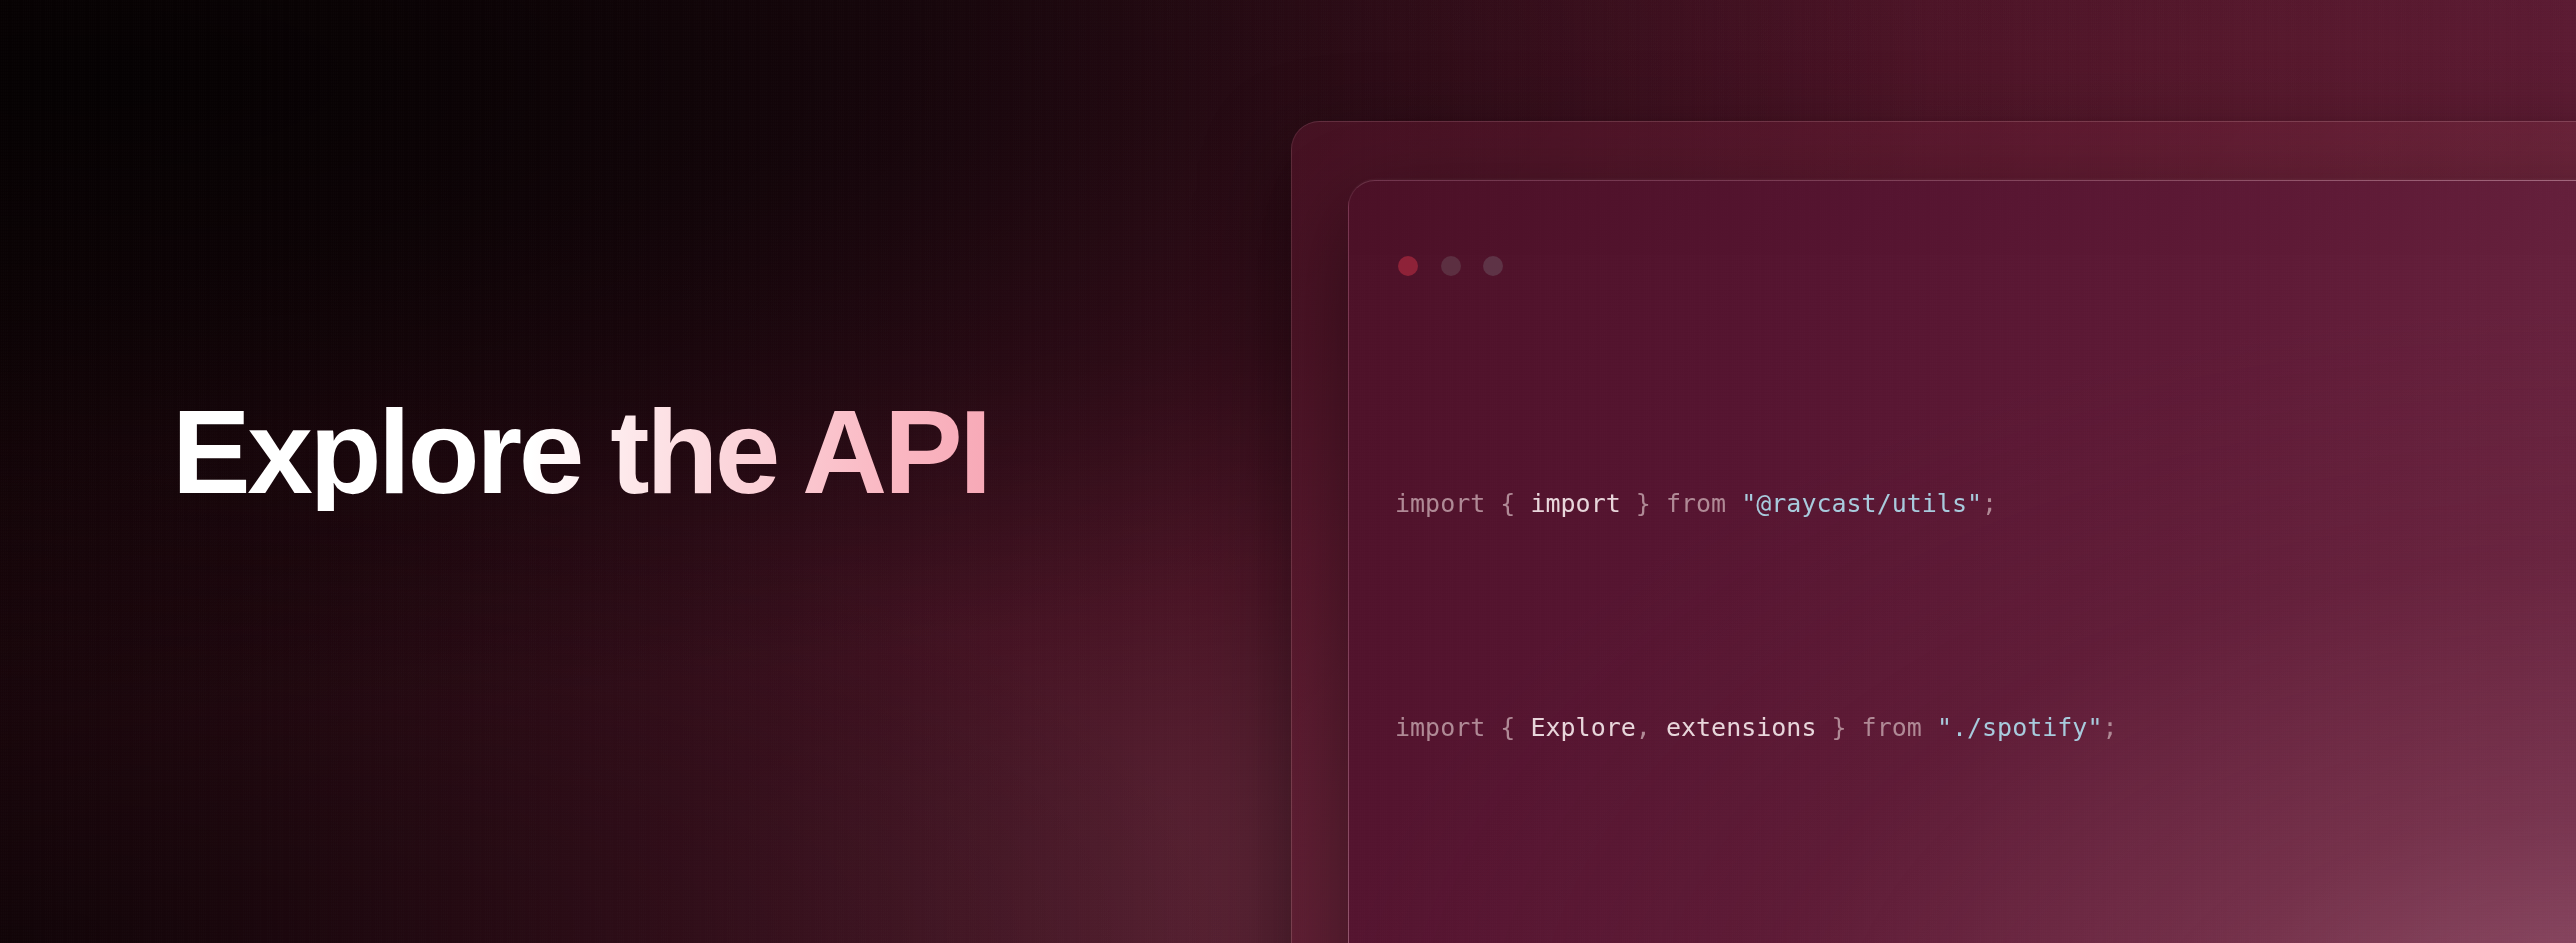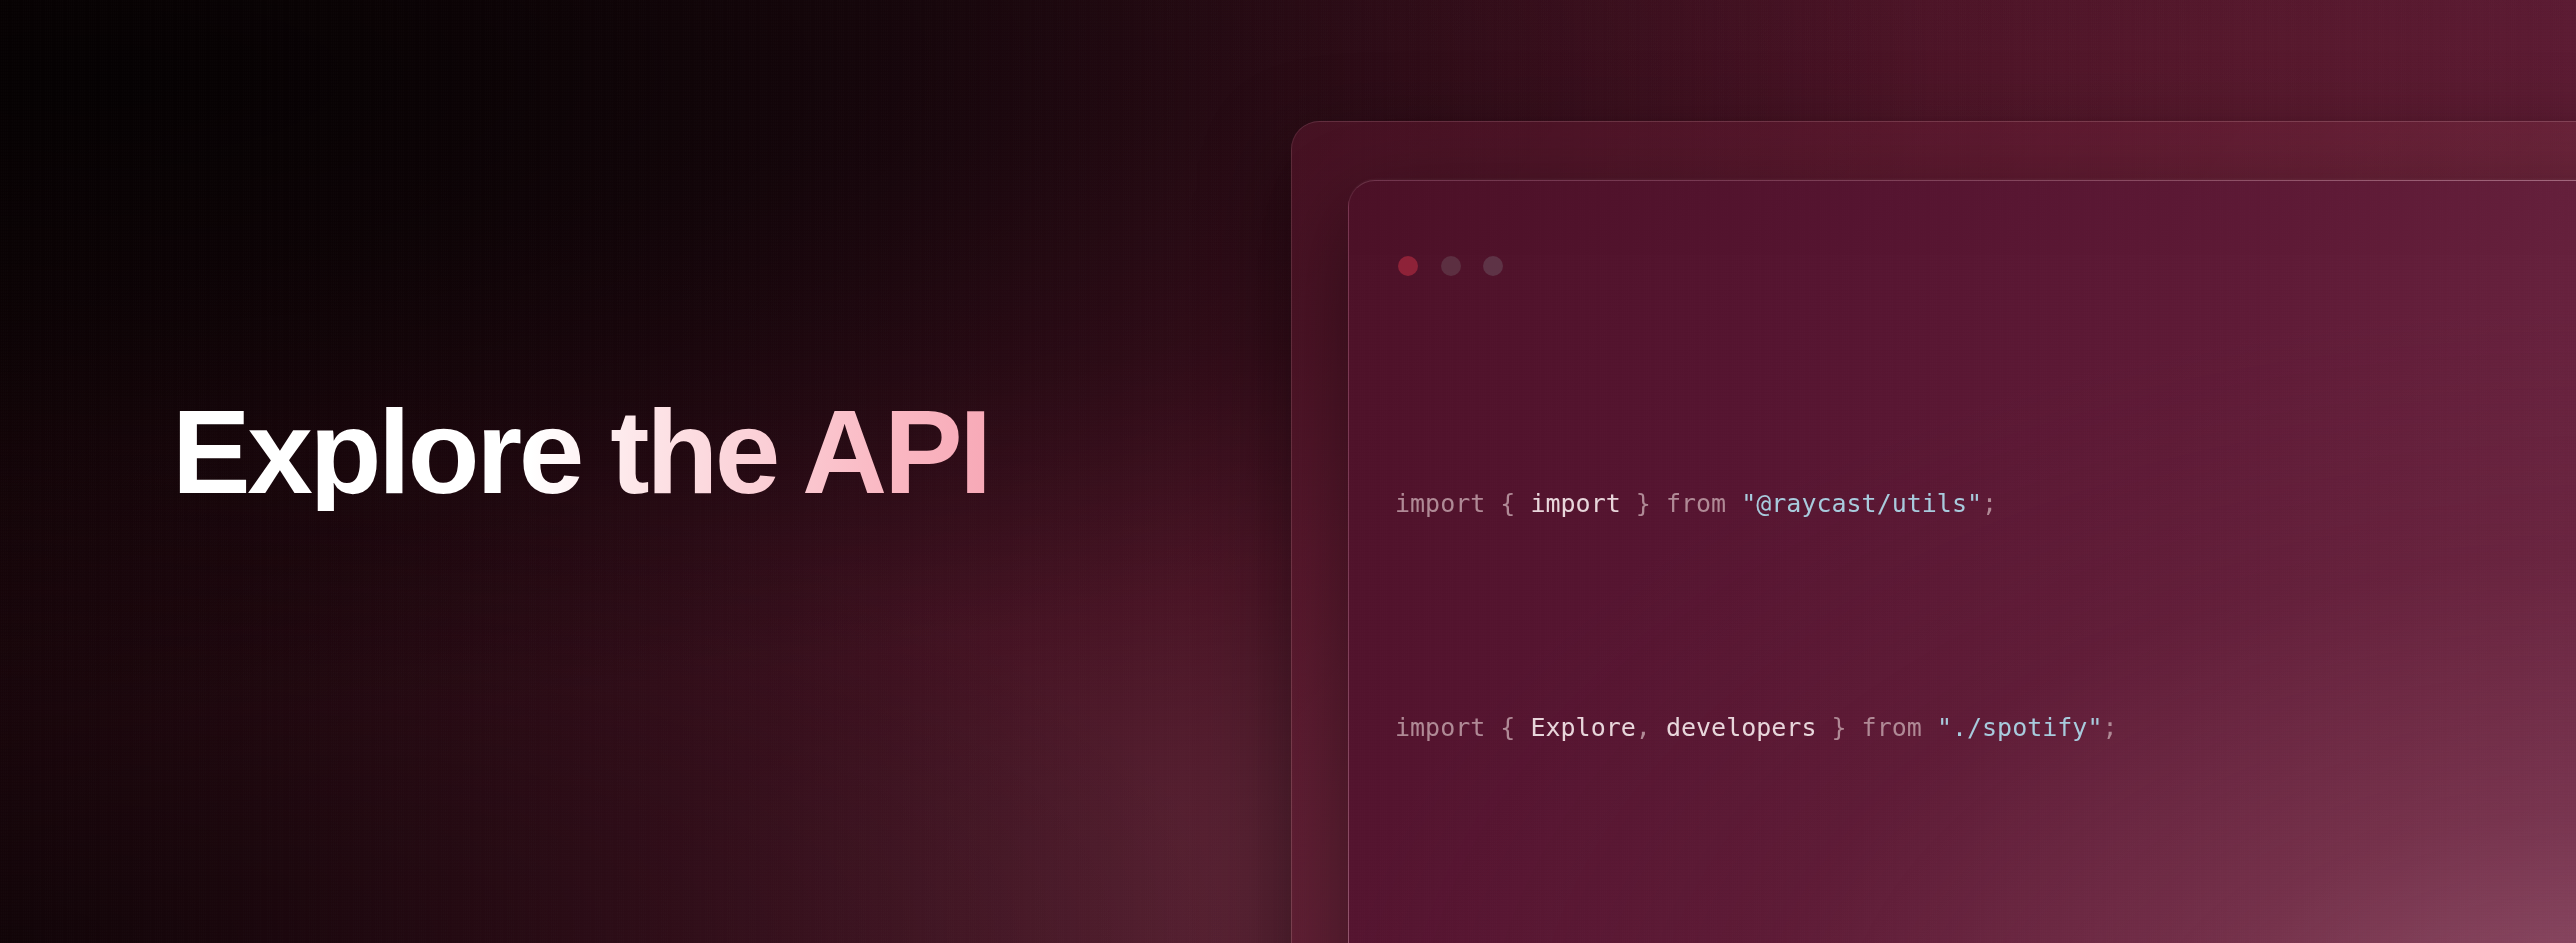--- a/index.html
+++ b/index.html
@@ -192,21 +192,21 @@
     <div class="traffic">
       <span class="dot dot-close"></span>
       <span class="dot dot-min"></span>
       <span class="dot dot-max"></span>
     </div>
 
     <div class="code">
 
       <span class="ln"><span class="t-key">import</span><span class="t-punc"> { </span><span class="t-var">import</span><span class="t-punc"> } </span><span class="t-key">from</span><span class="t-str"> "@raycast/utils"</span><span class="t-punc">;</span></span>
 
-      <span class="ln"><span class="t-key">import</span><span class="t-punc"> { </span><span class="t-var">Explore</span><span class="t-punc">, </span><span class="t-var">developers</span><span class="t-punc"> } </span><span class="t-key">from</span><span class="t-str"> "./spotify"</span><span class="t-punc">;</span></span>
+      <span class="ln"><span class="t-key">import</span><span class="t-punc"> { </span><span class="t-var">Explore</span><span class="t-punc">, </span><span class="t-var">extensions</span><span class="t-punc"> } </span><span class="t-key">from</span><span class="t-str"> "./spotify"</span><span class="t-punc">;</span></span>
 
       <span class="ln blank"> </span>
 
       
 
       
 
       
 
       

